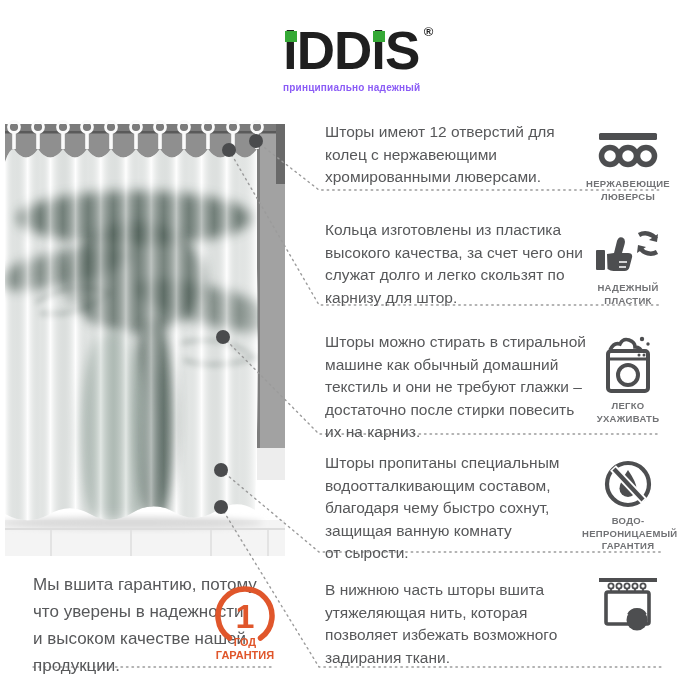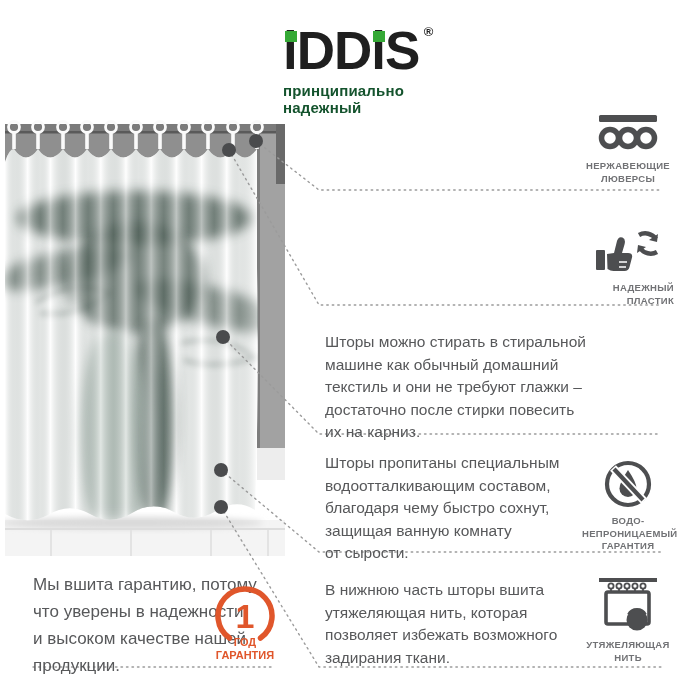--- a/index.html
+++ b/index.html
@@ -16,38 +16,38 @@
     font-size:53px; font-weight:bold; color:#1f1f1f; letter-spacing:-1px;
     line-height:58px; font-family:"Liberation Sans", sans-serif;
   }
   .logo-dot {
     position:absolute; width:12px; height:11px; background:#35a936; top:9px;
   }
   .logo-dot.d1 { left:2px; }
   .logo-dot.d2 { left:90px; }
   .logo-reg { position:absolute; right:-14px; top:2px; font-size:13px; color:#1f1f1f; font-weight:bold;}
   .logo-tagline {
-    margin-top:2px; font-size:15px; color:#14532d; letter-spacing:0.2px; font-weight:bold;
+    margin-top:2px; font-size:10px; color:#8b5cf6; letter-spacing:0.2px; font-weight:bold;
   }
 
   
   .photo { position:absolute; left:5px; top:118px; width:280px; height:438px; }
 
   
   .overlay { position:absolute; left:0; top:0; width:700px; height:700px; pointer-events:none; }
 
   
   .feature-text {
     position:absolute; left:325px; width:262px;
     font-size:15.5px; line-height:22.5px; color:#57585a; white-space:pre-line;
   }
   .ft1 { top:121px; } .ft2 { top:219px; } .ft3 { top:331px; } .ft4 { top:452px; } .ft5 { top:579px; }
 
   .icon-col { position:absolute; left:582px; width:92px; text-align:center; }
-  .ic1 { top:114px; } .ic2 { top:224px;text-align:right; } .ic3 { top:334px; } .ic4 { top:459px; } .ic5 { top:575px; }
+  .ic1 { top:132px; } .ic2 { top:224px; } .ic3 { top:334px; } .ic4 { top:459px; } .ic5 { top:575px; }
   .icon-col svg { display:block; margin:0 auto; }
   .icon-label {
     margin-top:6px; font-size:9.5px; line-height:12.5px; color:#717275;
     letter-spacing:0.3px; white-space:pre-line; font-weight:bold;
   }
 
   
   .warranty-text {
     position:absolute; left:33px; top:571px; width:250px;
     font-size:17px; line-height:27px; color:#57585a; white-space:pre-line;
@@ -198,20 +198,27 @@
     </g>
     <g fill="#4a4b4d">
       <circle cx="256" cy="141" r="7"></circle>
       <circle cx="229" cy="150" r="7"></circle>
       <circle cx="223" cy="337" r="7"></circle>
       <circle cx="221" cy="470" r="7"></circle>
       <circle cx="221" cy="507" r="7"></circle>
     </g>
   </svg>
 
+  <div class="feature-text ft1">Шторы имеют 12 отверстий для
+колец с нержавеющими
+хромированными люверсами.</div>
+  <div class="feature-text ft2">Кольца изготовлены из пластика
+высокого качества, за счет чего они
+служат долго и легко скользят по
+карнизу для штор.</div>
   <div class="feature-text ft4">Шторы пропитаны специальным
 водоотталкивающим составом,
 благодаря чему быстро сохнут,
 защищая ванную комнату
 от сырости.</div>
   <div class="feature-text ft3">Шторы можно стирать в стиральной
 машине как обычный домашний
 текстиль и они не требуют глажки –
 достаточно после стирки повесить
 их на карниз.</div>
@@ -238,20 +245,34 @@
       <path d="M24,38 h8 M24,43 h7" stroke="#ffffff" stroke-width="1.6"></path>
       <path d="M44,11 a13,13 0 0 1 17,4" fill="none" stroke="#4d4e50" stroke-width="4.5"></path>
       <path d="M62,28 a13,13 0 0 1 -17,-4" fill="none" stroke="#4d4e50" stroke-width="4.5"></path>
       <path d="M63,10 l-1,8 -8,-2 z" fill="#4d4e50"></path>
       <path d="M42,29 l1,-8 8,2 z" fill="#4d4e50"></path>
     </svg>
     <div class="icon-label">НАДЕЖНЫЙ
 ПЛАСТИК</div>
   </div>
 
+  <div class="icon-col ic3">
+    <svg width="60" height="60" viewBox="0 0 60 60">
+      <path d="M12,16 q4,-8 10,-6 q3,-6 9,-4 q6,2 6,7 q6,0 7,6" fill="#ffffff" stroke="#4d4e50" stroke-width="3.6"></path>
+      <circle cx="44" cy="5" r="2.2" fill="#4d4e50"></circle>
+      <circle cx="50" cy="10" r="1.7" fill="#4d4e50"></circle>
+      <rect x="10" y="17" width="40" height="40" rx="3" fill="#ffffff" stroke="#4d4e50" stroke-width="4"></rect>
+      <line x1="10" y1="25" x2="50" y2="25" stroke="#4d4e50" stroke-width="3"></line>
+      <circle cx="41" cy="21" r="1.5" fill="#4d4e50"></circle>
+      <circle cx="46" cy="21" r="1.5" fill="#4d4e50"></circle>
+      <circle cx="30" cy="41" r="10" fill="none" stroke="#4d4e50" stroke-width="4"></circle>
+    </svg>
+    <div class="icon-label">ЛЕГКО
+УХАЖИВАТЬ</div>
+  </div>
 
   <div class="icon-col ic4">
     <svg width="54" height="50" viewBox="0 0 54 50">
       <circle cx="27" cy="25" r="21" fill="none" stroke="#4d4e50" stroke-width="4.2"></circle>
       <path d="M27,11 q8.5,12.5 8.5,18.5 a8.5,8.5 0 1 1 -17,0 q0,-6 8.5,-18.5 z" fill="#4d4e50"></path>
       <line x1="12" y1="9" x2="43" y2="42" stroke="#ffffff" stroke-width="8"></line>
       <line x1="13" y1="10" x2="42" y2="41" stroke="#4d4e50" stroke-width="4.2"></line>
     </svg>
     <div class="icon-label">ВОДО-
 НЕПРОНИЦАЕМЫЙ
@@ -270,22 +291,20 @@
         <line x1="14" y1="13.5" x2="14" y2="17"></line>
           <line x1="22" y1="13.5" x2="22" y2="17"></line>
           <line x1="30" y1="13.5" x2="30" y2="17"></line>
           <line x1="38" y1="13.5" x2="38" y2="17"></line>
           <line x1="46" y1="13.5" x2="46" y2="17"></line>
       </g>
       <rect x="9" y="17" width="43" height="32" rx="2" fill="none" stroke="#4d4e50" stroke-width="3.6"></rect>
       <path d="M32,40 a9,9 0 0 1 16,0" fill="none" stroke="#4d4e50" stroke-width="4"></path>
       <circle cx="40" cy="45" r="10.5" fill="#4d4e50"></circle>
     </svg>
-    <div class="icon-label">УТЯЖЕЛЯЮЩАЯ
-НИТЬ</div>
   </div>
 
   <div class="warranty-text">Мы вшита гарантию, потому
 что уверены в надежности
 и высоком качестве нашей
 продукции.</div>
 
   <svg class="badge" viewBox="0 0 80 82">
     <path d="M23.5,58.1 A27,27 0 1 1 54.5,58.1" fill="none" stroke="#e0562b" stroke-width="5.5" stroke-linecap="round"></path>
     <text x="39" y="48" text-anchor="middle" font-size="34" font-weight="bold" fill="#e0562b" font-family="Liberation Sans, sans-serif">1</text>

